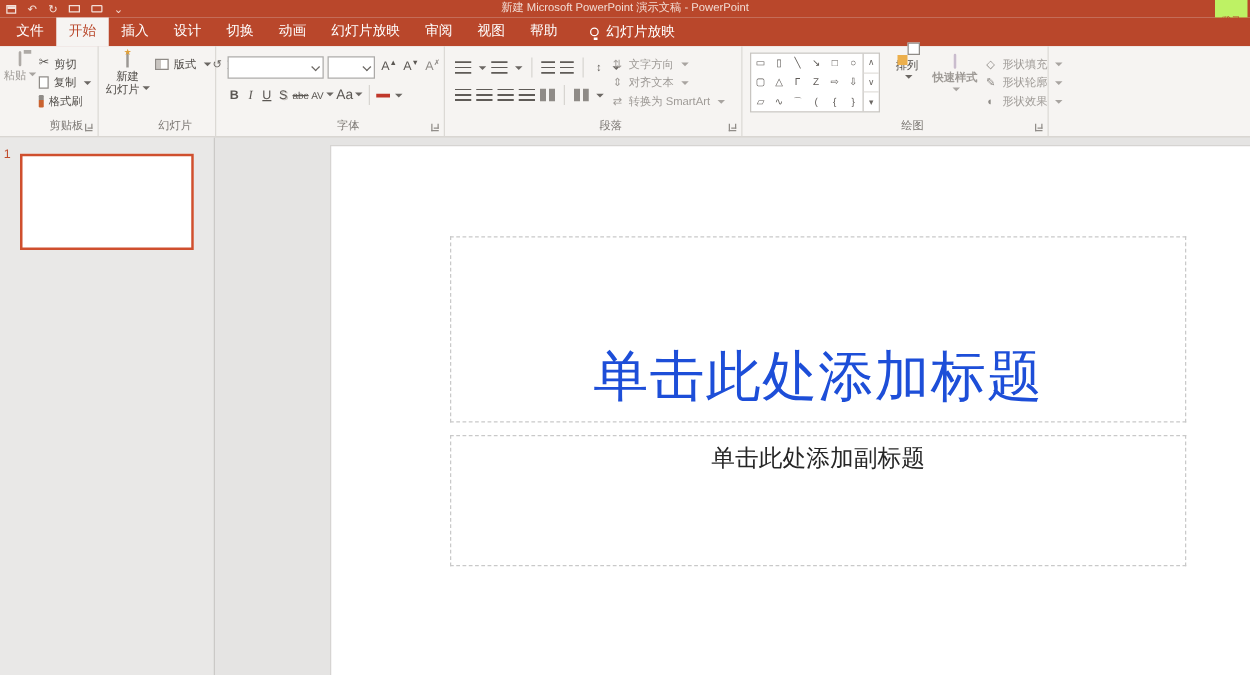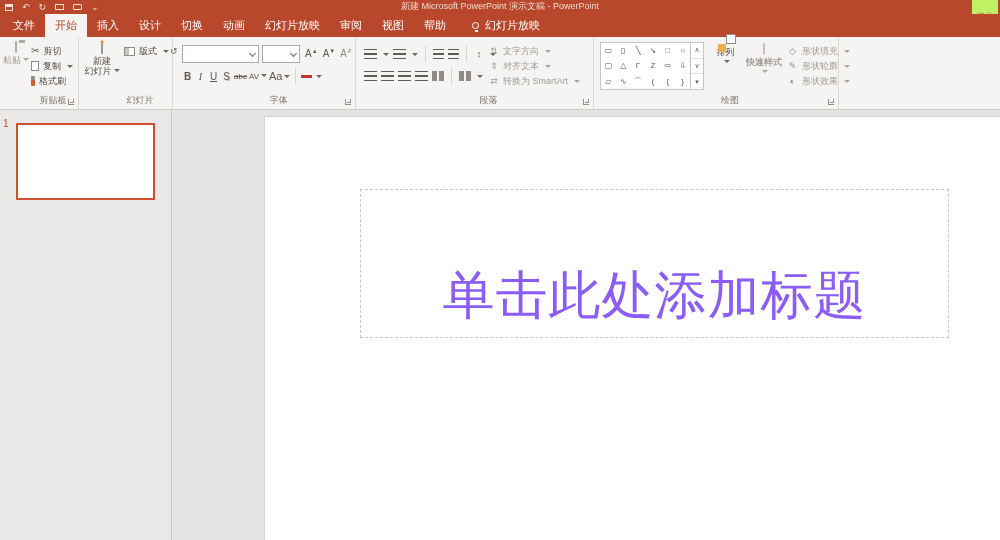--- a/index.html
+++ b/index.html
@@ -89,21 +89,21 @@
   .i-select { font-size:9px; color:#6b6763; line-height:9px; }
 
   
   .thumbpanel { position:absolute; left:0; top:110px; width:172px; bottom:0; background:#e9e8e7; border-right:1px solid #cbc9c7; }
   .thumb-num { position:absolute; left:3px; top:8px; font-size:10px; color:#c14d2e; }
   .thumb { position:absolute; left:16px; top:13px; width:139px; height:77px; background:#fff; border:2px solid #cf4f2e; }
 
   .slide { position:absolute; left:264px; top:116px; right:0; bottom:0; background:#fff; border-left:1px solid #d6d4d2; border-top:1px solid #d6d4d2; }
   .ph { position:absolute; border:1px dashed #c9c9c9; }
   .ph-title { left:95px; top:72px; width:589px; height:149px; }
-  .ph-title .ph-text { position:absolute; left:0; right:0; bottom:6px; text-align:center; font-size:52px; font-weight:300; color:#8b5cf6; letter-spacing:1px; }
+  .ph-title .ph-text { position:absolute; left:0; right:0; bottom:6px; text-align:center; font-size:44px; font-weight:300; color:#1d4ed8; letter-spacing:1px; }
   .ph-subtitle { left:95px; top:231px; width:589px; height:105px; }
   .ph-subtitle .ph-text { position:absolute; left:0; right:0; top:5px; text-align:center; font-size:19px; color:#262626; }
 </style>
 </head>
 <body>
 
 <div class="app">
 
   <div class="titlebar">
     <div class="qat">
@@ -318,15 +318,18 @@
 
   <div class="thumbpanel">
     <span class="thumb-num">1</span>
     <div class="thumb"></div>
   </div>
 
   <div class="slide">
     <div class="ph ph-title">
       <div class="ph-text">单击此处添加标题</div>
     </div>
+    <div class="ph ph-subtitle">
+      <div class="ph-text">单击此处添加副标题</div>
+    </div>
   </div>
 
 </div>
 
 </body></html>

